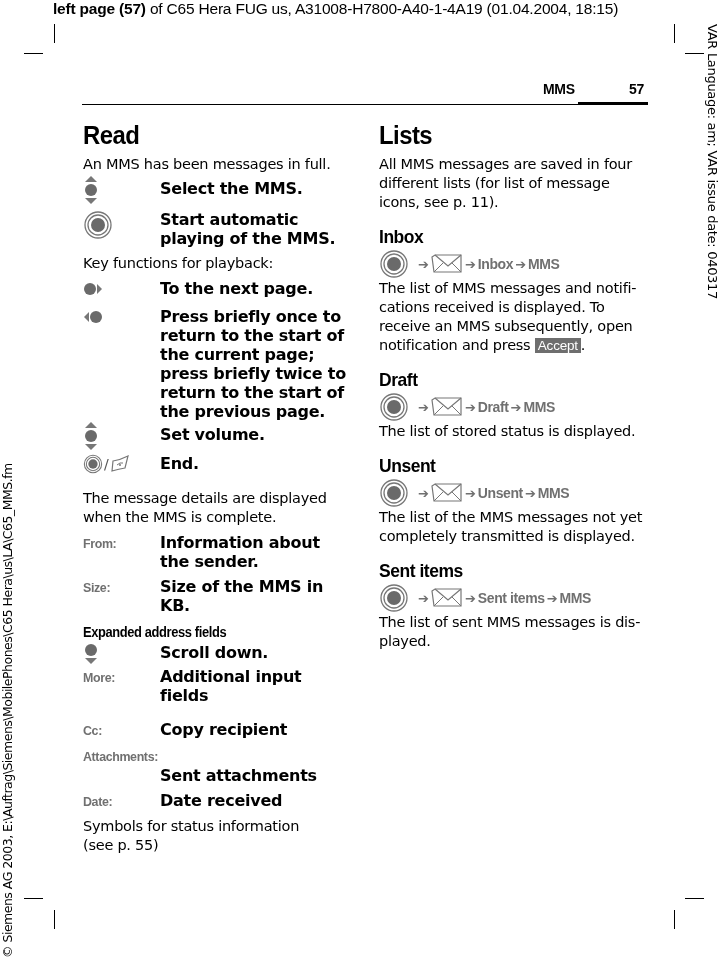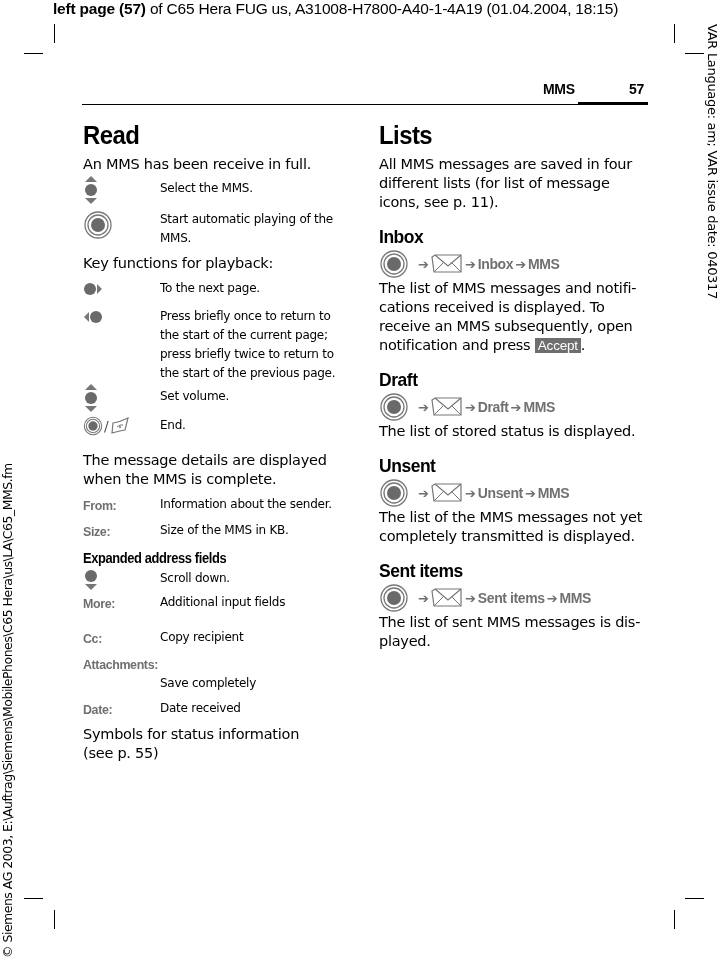--- a/index.html
+++ b/index.html
@@ -15,21 +15,21 @@
   .hdr-page { position: absolute; left: 629px; top: 81px; font-family: "Liberation Sans", sans-serif; font-weight: bold; font-size: 14px; letter-spacing: -0.3px; text-align: right; }
 
   .col { position: absolute; top: 118px; }
   .col-left { left: 83px; width: 268px; }
   .col-right { left: 379px; width: 270px; }
   .h1 { font-family: "Liberation Sans", sans-serif; font-weight: bold; font-size: 26px; line-height: 34px; letter-spacing: -0.6px; margin: 0; transform: scaleX(0.92); transform-origin: left; }
   .h2 { font-family: "Liberation Sans", sans-serif; font-weight: bold; font-size: 19px; line-height: 24px; letter-spacing: -0.5px; margin: 0; transform: scaleX(0.92); transform-origin: left; }
   .p { font-size: 14.5px; line-height: 19px; letter-spacing: -0.25px; }
   .row { display: flex; align-items: flex-start; }
   .row .ic { width: 77px; flex: 0 0 77px; min-height: 19px; }
-  .row .tx { flex: 1; font-size: 12px; line-height: 19px; letter-spacing: -0.25px; }
+  .row .tx { flex: 1; font-size: 16px; line-height: 19px; letter-spacing: -0.25px; font-weight: bold; }
   .lbl { font-family: "Liberation Sans", sans-serif; font-weight: bold; color: #707070; font-size: 13.5px; line-height: 19px; letter-spacing: -0.4px; transform: scaleX(0.92); transform-origin: left; display: inline-block; }
   .subh { font-family: "Liberation Sans", sans-serif; font-weight: bold; font-size: 14px; line-height: 19px; letter-spacing: -0.4px; transform: scaleX(0.92); transform-origin: left; }
   .path { display: flex; align-items: center; height: 30px; }
   .path .step { font-family: "Liberation Sans", sans-serif; font-weight: bold; color: #707070; font-size: 14px; letter-spacing: -0.4px; }
   .arrow { color: #707070; font-size: 13px; margin: 0 2px; }
   .softkey { background: #6e6e6e; color: #fff; font-family: "Liberation Sans", sans-serif; font-size: 13.5px; padding: 0 3px; letter-spacing: -0.2px; }
   svg { display: block; }
 </style>
 </head>
 <body>
@@ -48,21 +48,21 @@
 <div class="vtext-right">VAR Language: am; VAR issue date: 040317</div>
 <div class="vtext-left">© Siemens AG 2003, E:\Auftrag\Siemens\MobilePhones\C65 Hera\us\LA\C65_MMS.fm</div>
 
 <div class="hdr-section">MMS</div>
 <div class="hdr-page">57</div>
 <div class="hdr-line"></div>
 <div class="hdr-thick"></div>
 
 <div class="col col-left">
   <div class="h1">Read</div>
-  <div class="p" style="margin-top:3px">An MMS has been receive in full.</div>
+  <div class="p" style="margin-top:3px">An MMS has been messages in full.</div>
 
   <div class="row" style="margin-top:2px">
     <div class="ic">
       <svg width="16" height="30" viewBox="0 0 16 30">
           <polygon points="8,0 14,6 2,6" fill="#777"></polygon>
           <circle cx="8" cy="14" r="6" fill="#6a6a6a"></circle>
           <polygon points="2,22 14,22 8,28" fill="#777"></polygon>
         </svg>
     </div>
     <div class="tx" style="padding-top:3px">Select the MMS.</div>
@@ -156,21 +156,21 @@
     <div class="tx">Additional input fields</div>
   </div>
   <div class="row" style="margin-top:15px">
     <div class="ic"><span class="lbl">Cc:</span></div>
     <div class="tx">Copy recipient</div>
   </div>
   <div style="margin-top:6px">
     <div><span class="lbl">Attachments:</span></div>
     <div class="row">
         <div class="ic"></div>
-        <div class="tx">Save completely</div>
+        <div class="tx">Sent attachments</div>
       </div>
   </div>
   <div class="row" style="margin-top:6px">
     <div class="ic"><span class="lbl">Date:</span></div>
     <div class="tx">Date received</div>
   </div>
 
   <div class="p" style="margin-top:6px;width:230px">Symbols for status information (see p. 55)</div>
 </div>
 

